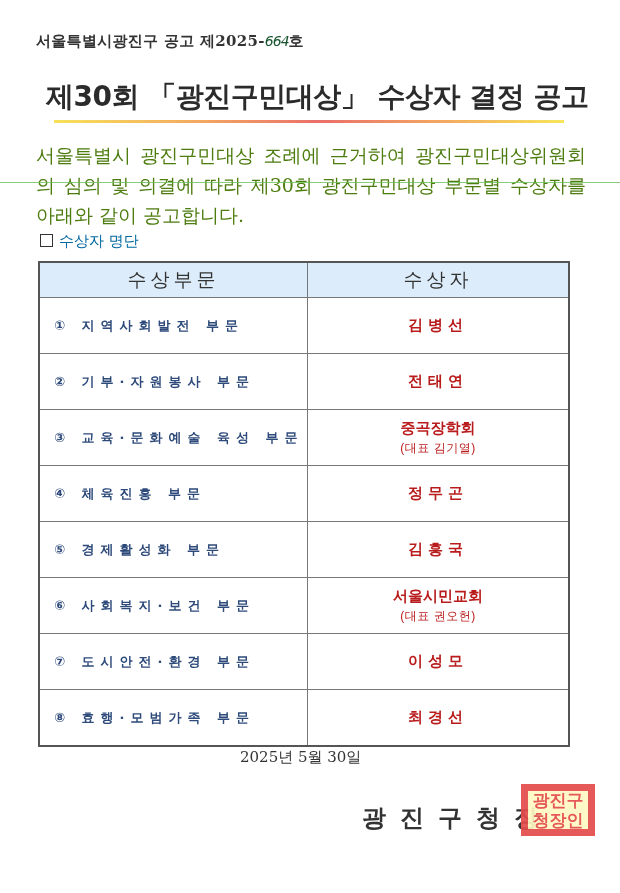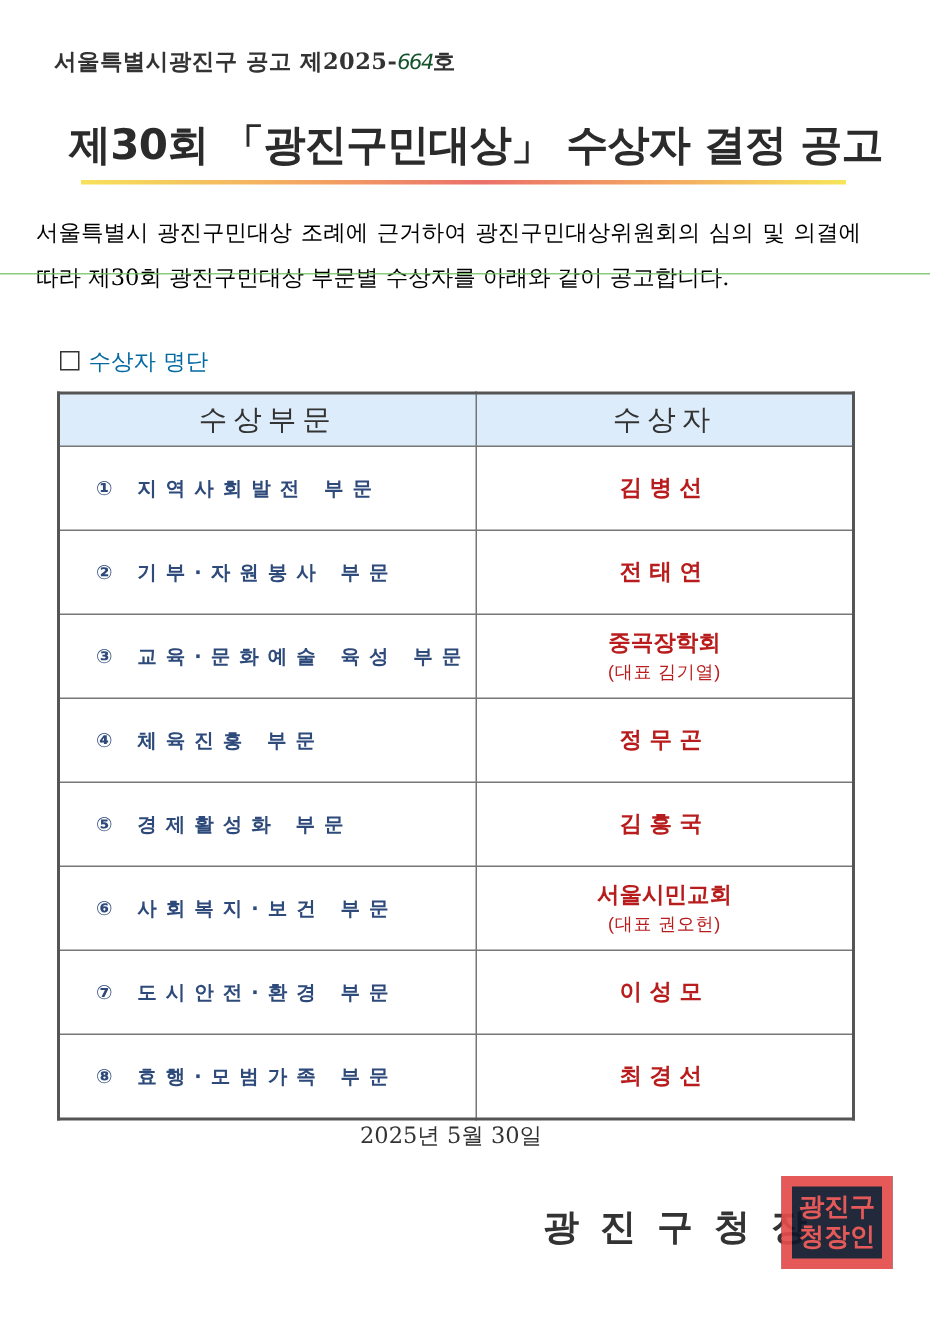--- a/index.html
+++ b/index.html
@@ -4,35 +4,35 @@
 <style>
   html, body { margin: 0; padding: 0; background: #ffffff; }
   body { width: 620px; height: 893px; position: relative; overflow: hidden;
          font-family: "DejaVu Serif", "Liberation Serif", serif; color: #2a2a2a; }
   .doc-number { position: absolute; left: 36px; top: 32px; font-size: 15px; font-weight: bold; color: #333; letter-spacing: 0.3px; }
   .doc-number .handwritten { font-family: "DejaVu Sans", sans-serif; font-weight: normal; font-style: italic; font-size: 14px; color: #14532d; letter-spacing: -1px; }
   .title { position: absolute; left: 46px; top: 78px; width: 530px; text-align: left;
            font-family: "DejaVu Sans", "Liberation Sans", sans-serif; font-size: 28px; font-weight: bold; color: #2b2b2b; letter-spacing: -0.5px; white-space: nowrap; }
   .title-underline { position: absolute; left: 54px; top: 120px; width: 510px; height: 3px;
            background: linear-gradient(90deg, #f7e15a 0%, #f3a561 30%, #ea6f6a 52%, #f3a561 75%, #f7e55a 100%); }
-  .body-text { position: absolute; left: 24px; top: 140px; width: 550px; font-size: 15px; line-height: 30px; color: #000000; text-align: justify; }
+  .body-text { position: absolute; left: 36px; top: 140px; width: 550px; font-size: 19px; line-height: 30px; color: #4d7c0f; text-align: justify; }
   .scan-line { position: absolute; left: 0; top: 182px; width: 620px; height: 1px; background: #6bbf5a; opacity: 0.8; }
   .section-heading { position: absolute; left: 40px; top: 232px; font-family: "DejaVu Sans", sans-serif; font-size: 15px; color: #0369a1; }
   .section-heading .box { display: inline-block; width: 11px; height: 11px; border: 1px solid #333; margin-right: 6px; vertical-align: -1px; }
   table.awards { position: absolute; left: 38px; top: 261px; width: 532px; border-collapse: collapse;
                  border: 2px solid #555; font-family: "DejaVu Sans", "Liberation Sans", sans-serif; }
   table.awards th { background: #dcecfa; height: 32px; font-size: 19px; font-weight: normal; color: #333; border: 1px solid #777; letter-spacing: 4px; }
   table.awards td { height: 53px; border: 1px solid #777; color: #2d4a7a; font-size: 13px; }
-  table.awards td.category { width: 252px; font-weight: bold; padding-left: 24px; letter-spacing: 6px; white-space: nowrap; margin-left: 44px; }
+  table.awards td.category { width: 252px; font-weight: bold; padding-left: 14px; letter-spacing: 6px; white-space: nowrap; margin-left: 44px; }
   table.awards td.winner { text-align: center; font-family: Liberation Sans, sans-serif; font-size: 15px; letter-spacing: 5px; font-weight: bold; color: #b91c1c; }
   table.awards td.winner .rep { display: block; font-size: 12px; letter-spacing: 0.5px; font-weight: normal; margin-top: 2px; }
   table.awards td.winner.two-line { letter-spacing: 0; }
   .date { position: absolute; left: 240px; top: 748px; font-size: 15px; color: #333; }
   .issuer { position: absolute; left: 362px; top: 802px; font-size: 24px; font-weight: bold; color: #333; letter-spacing: 14px; }
-  .seal { position: absolute; left: 521px; top: 784px; width: 74px; height: 62px; border: 7px solid #e44c4c; background: #0f172a;
+  .seal { position: absolute; left: 521px; top: 784px; width: 74px; height: 52px; border: 7px solid #e44c4c; background: #fef9c3;
           box-sizing: border-box; display: flex; flex-direction: column; align-items: center; justify-content: center;
           font-family: "DejaVu Sans", sans-serif; color: #e44c4c; font-size: 17px; font-weight: bold; line-height: 20px; opacity: 0.92; }
 </style>
 </head>
 <body>
 
 <div class="doc-number">
   <span>서울특별시광진구 공고 제2025-</span><span class="handwritten">664</span><span>호</span>
 </div>
 

